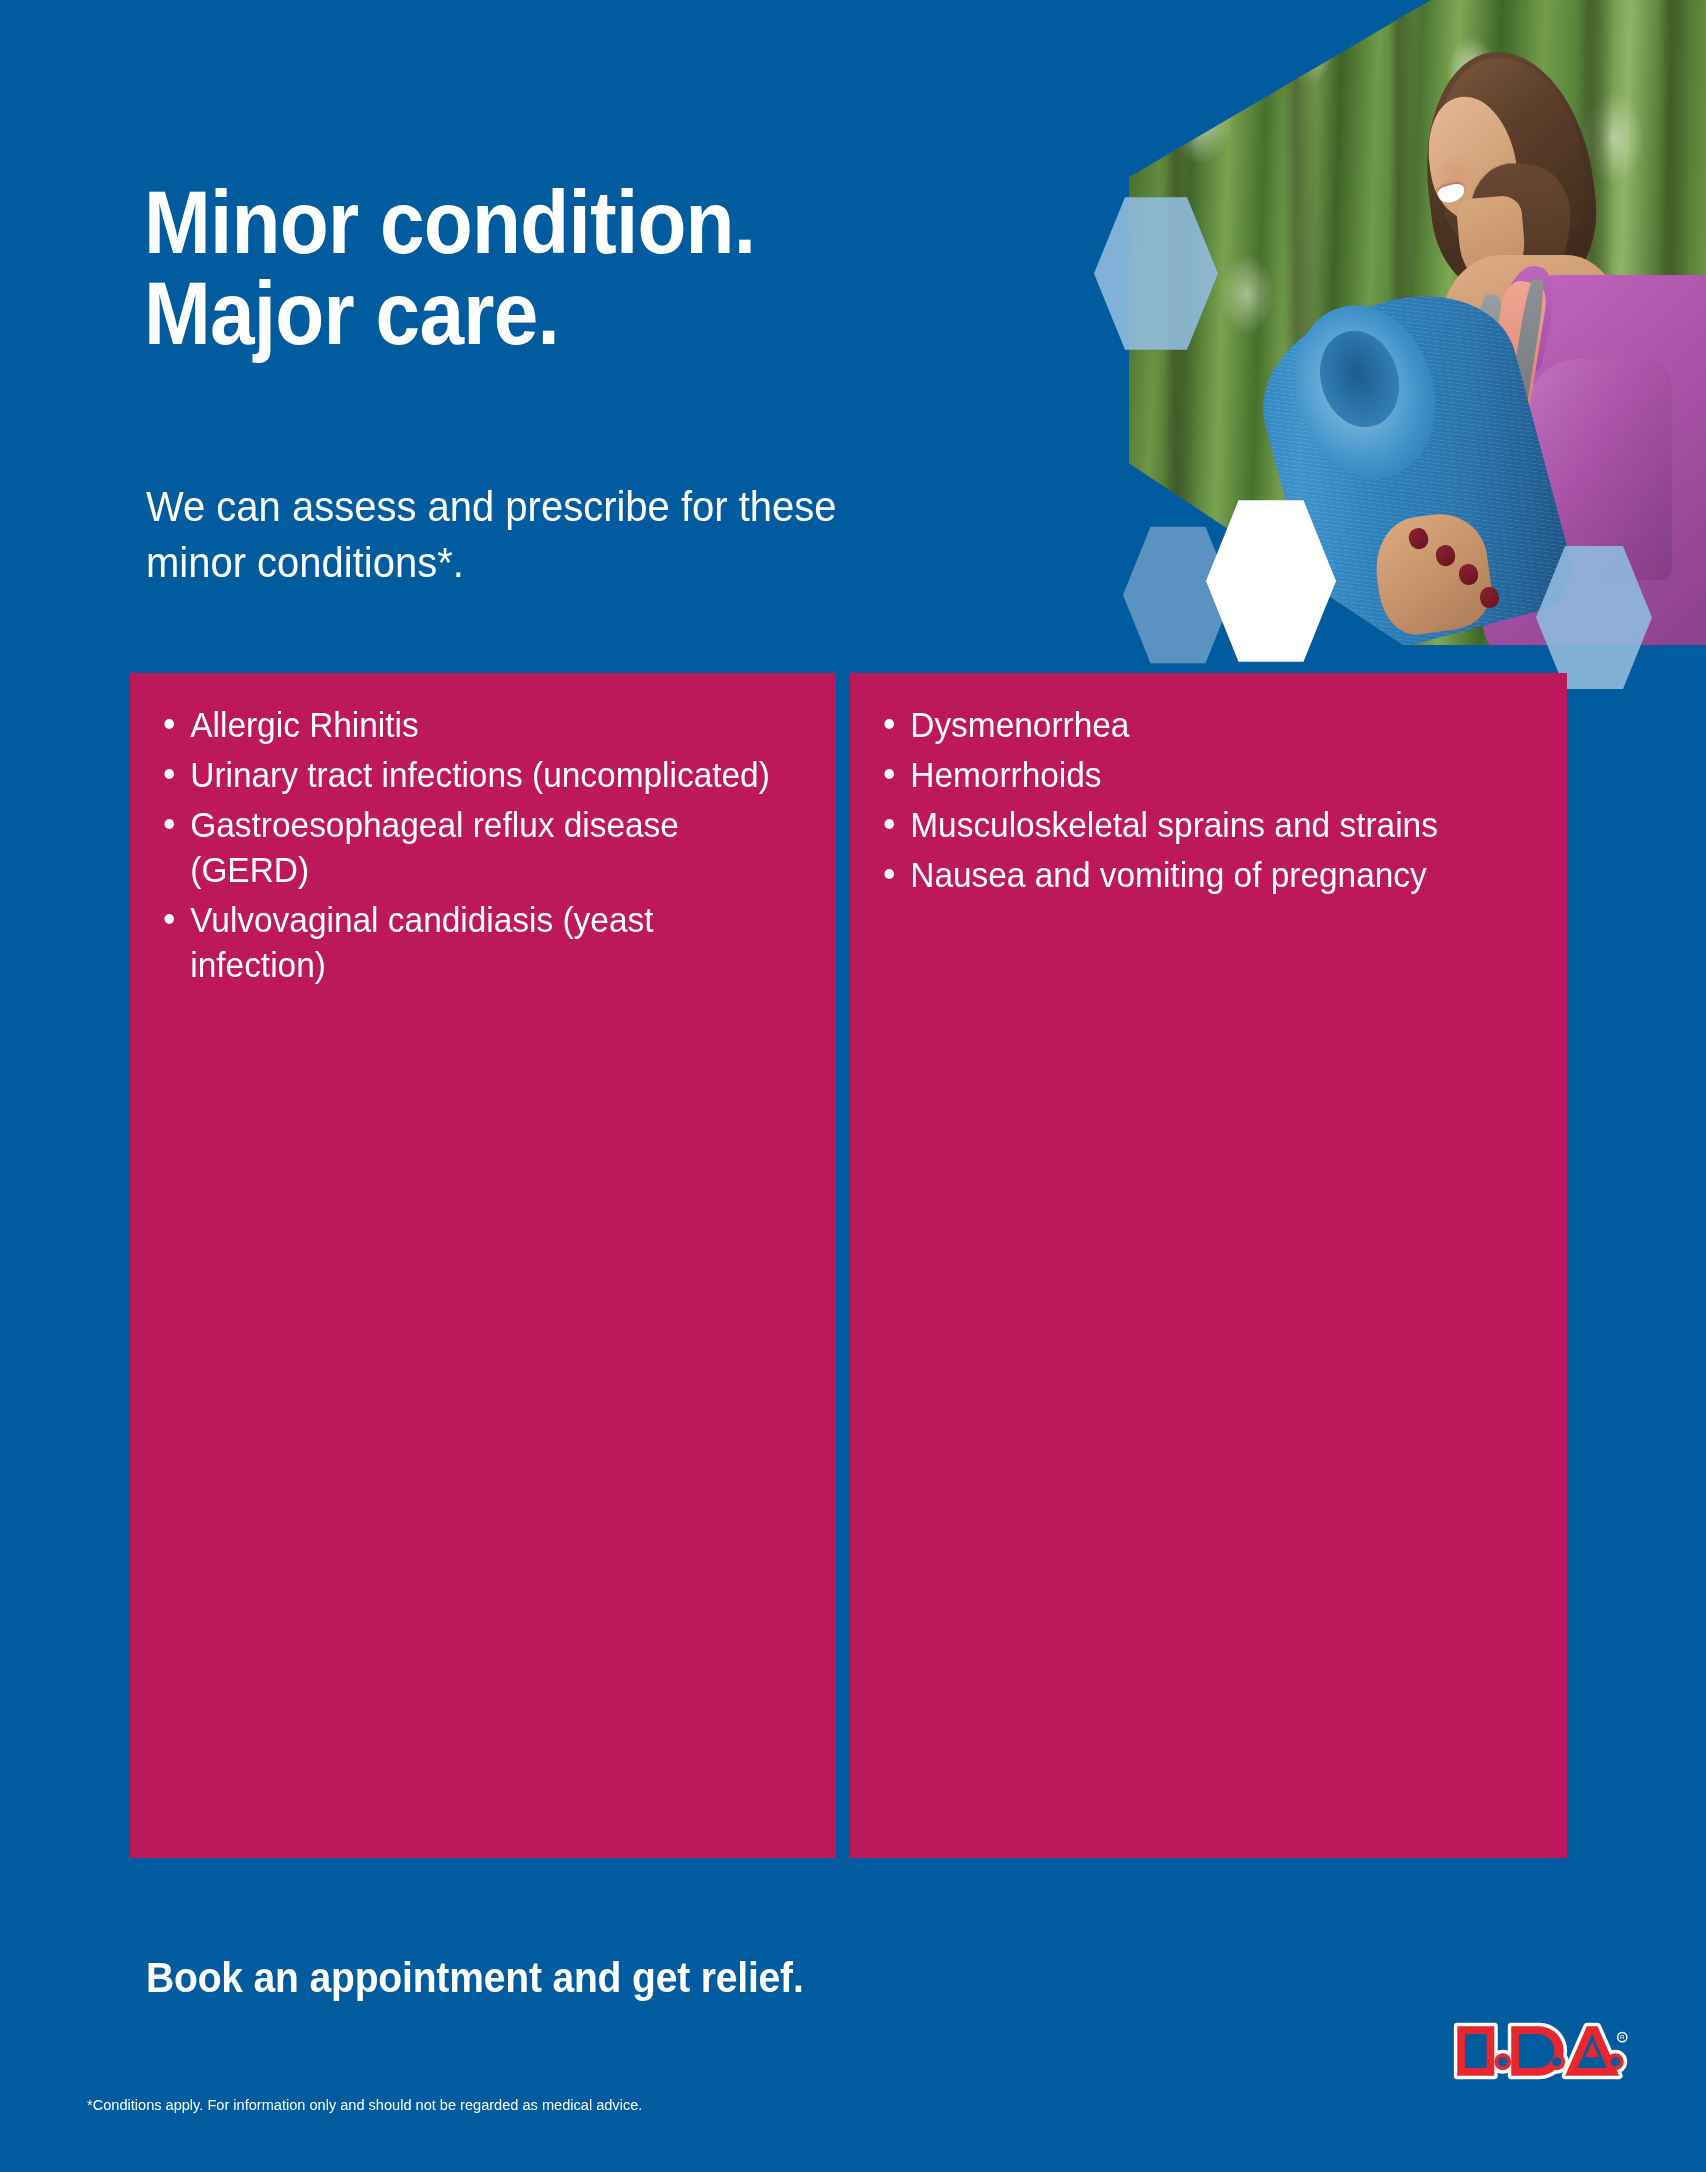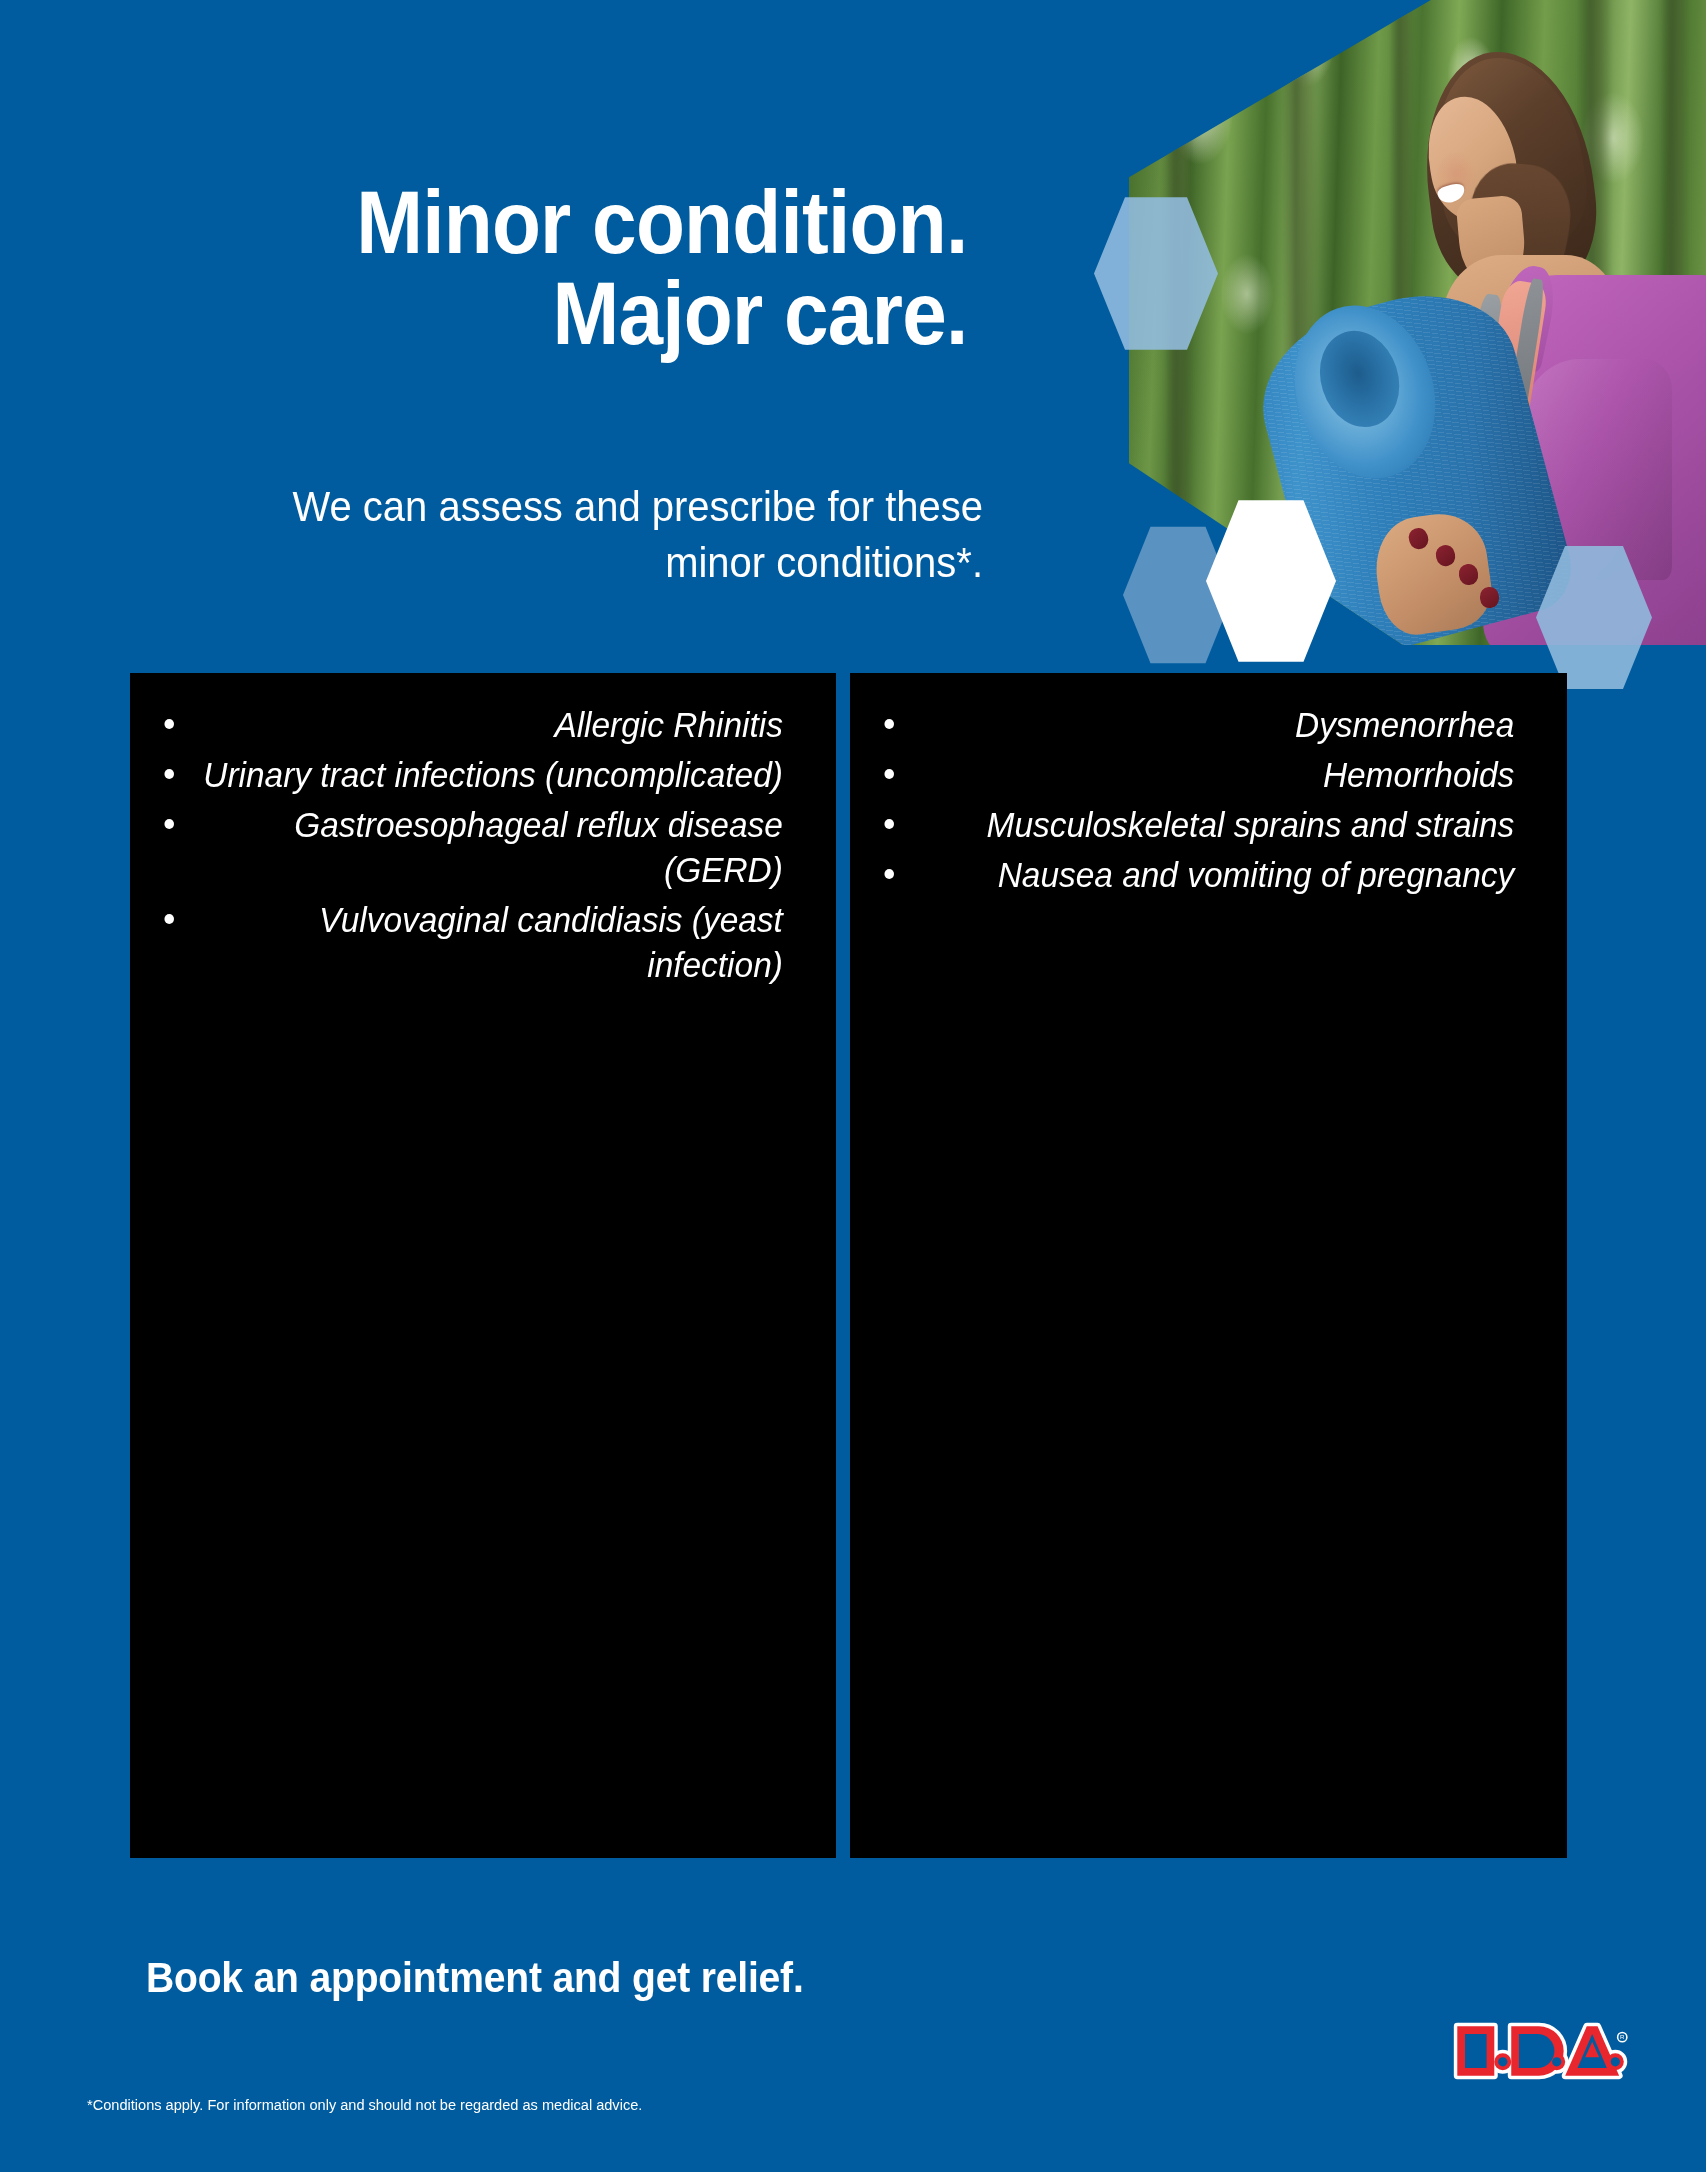--- a/index.html
+++ b/index.html
@@ -15,21 +15,20 @@
     font-family:"Liberation Sans", sans-serif;
     position:relative;
   }
 
   
   .poster {
     position:absolute;
     inset:0;
     background:#005c9e;
     overflow:hidden;
-    text-align:right;
   }
 
   
   .hero-wrap {
     position:absolute;
     top:-4.7px;
     left:1129px;
     width:590px;
     height:650px;
     -webkit-clip-path:polygon(52.5% 0%, 100% 0%, 100% 100%, 46.5% 100%, 0% 72%, 0% 28%);
@@ -312,23 +311,22 @@
 
   
   .panels {
     position:absolute;
     left:130px; top:673px;
     width:1437px; height:1185px;
     display:flex;
     gap:14px;
   }
   .panel {
-    background:#000000;
+    background:#be185d;
     padding:29.5px 23px 0 23px;
-    font-style:italic;
   }
   .panel-left  { width:711px; }
   .panel-right { width:723px; }
 
   ul.cond-list { list-style:none; }
 
   ul.cond-list li {
     position:relative;
     color:#ffffff;
     font-size:35px;

